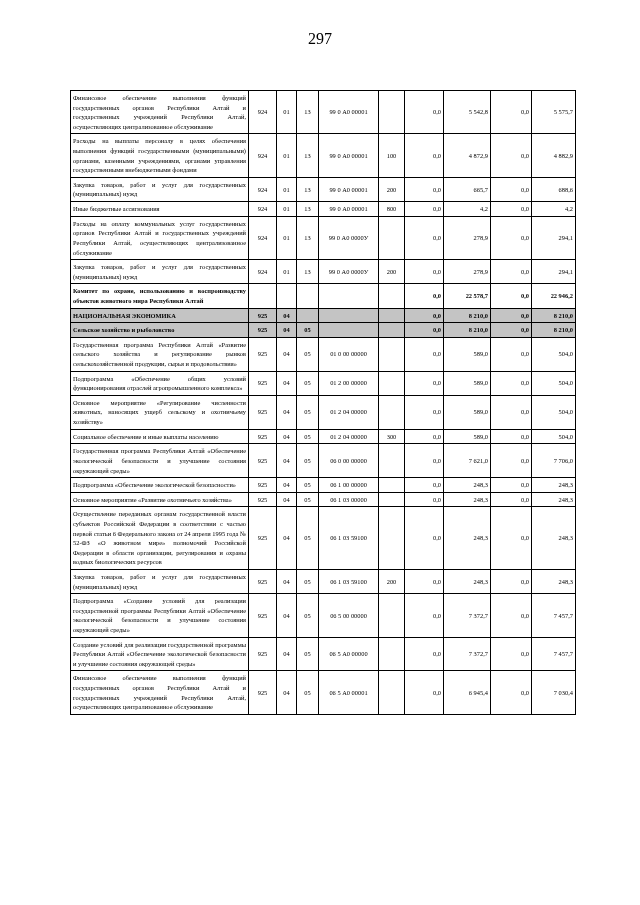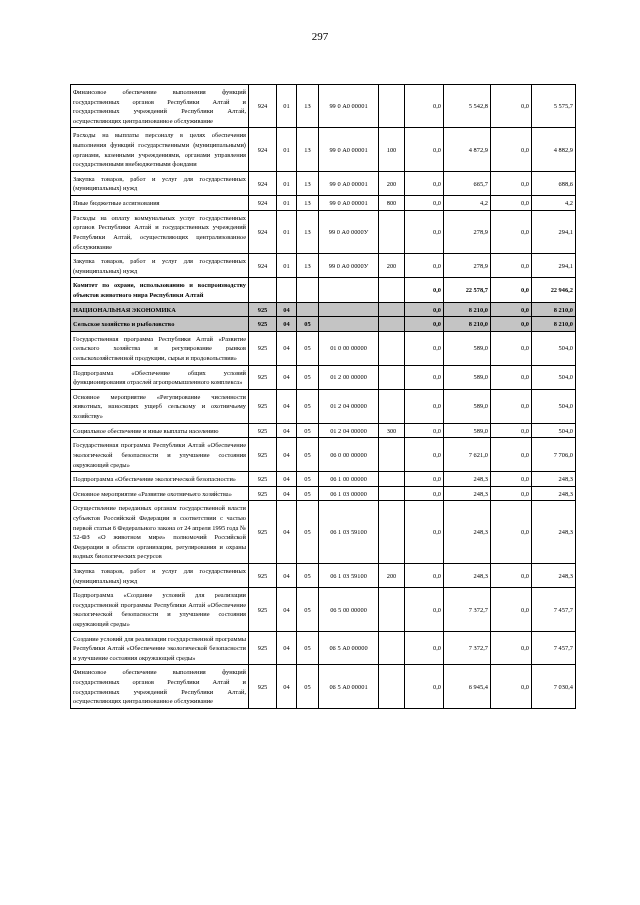--- a/index.html
+++ b/index.html
@@ -7,21 +7,21 @@
     position:relative;
     width:640px; height:905px;
     background:#ffffff;
     color:#000;
     font-family:"Liberation Serif", serif;
     overflow:hidden;
   }
   .page-number {
     text-align:center;
     padding-top:30px;
-    font-size:11px;
+    font-size:16px;
   }
   table.budget {
     border-collapse:collapse;
     table-layout:fixed;
     margin:42px 0 0 70px;
     width:505px;
   }
   table.budget td {
     border:1px solid #000;
     font-size:6.4px;

